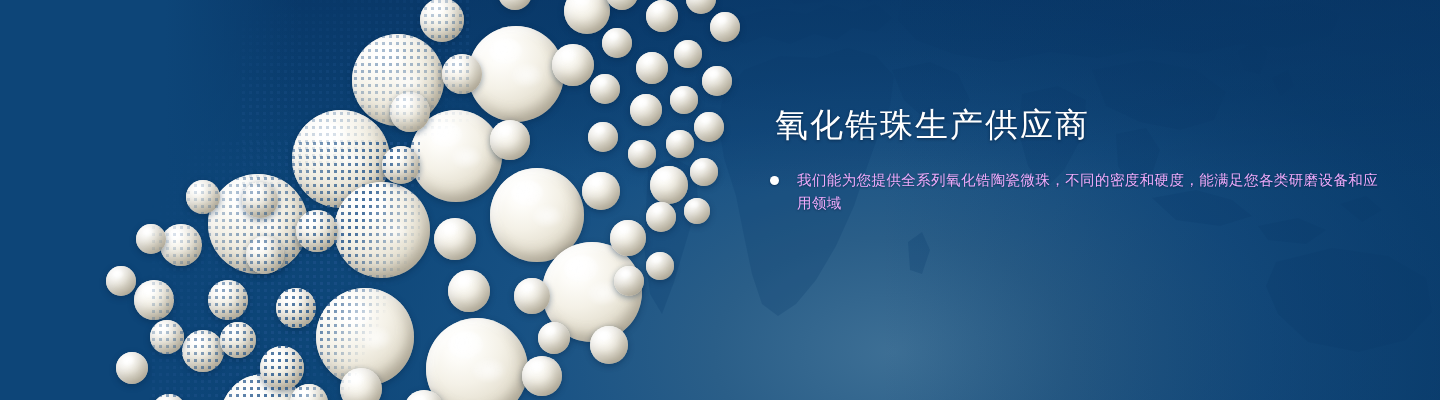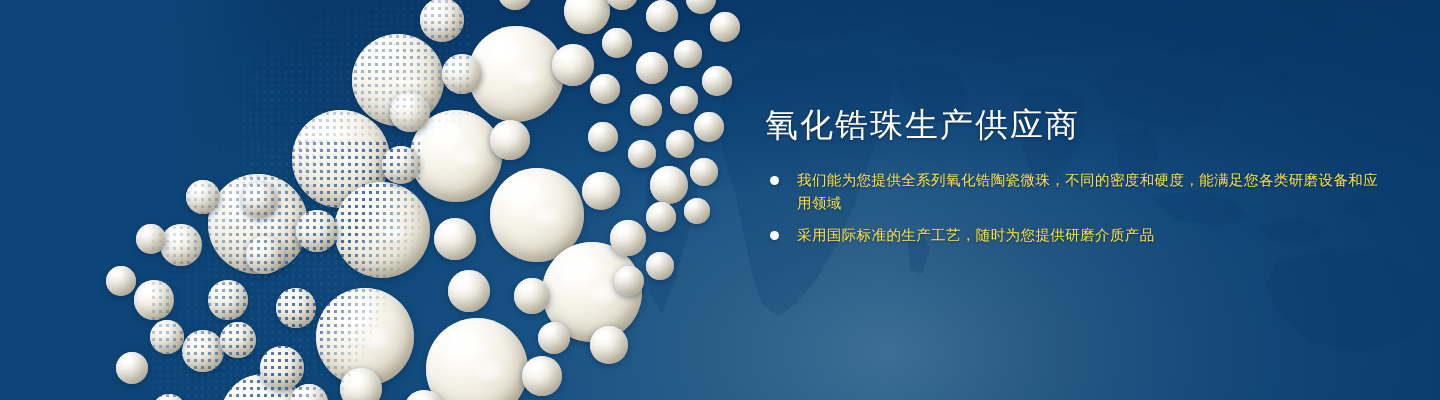--- a/index.html
+++ b/index.html
@@ -109,32 +109,33 @@
     width:620px;
   }
   .headline{
     font-size:33px;
     line-height:40px;
     letter-spacing:2px;
     color:#ffffff;
     font-weight:400;
     text-shadow:0 1px 3px rgba(0,20,45,.55);
     white-space:nowrap;
+    margin-left:10px;
   }
   .bullets{
     margin-top:24px;
     list-style:none;
   }
   .bullet{
     position:relative;
     padding-left:32px;
     margin-bottom:9px;
     font-size:14.5px;
     line-height:23px;
-    color:#fde047;
+    color:#f0abfc;
     letter-spacing:.4px;
     text-shadow:0 1px 2px rgba(0,20,45,.5);
   }
   .bullet:last-child{ margin-bottom:0; }
   .dot{
     position:absolute;
     left:5px; top:7px;
     width:9px; height:9px;
     border-radius:50%;
     background:#ffffff;
@@ -269,20 +270,16 @@
   </div>
 
   <div class="copy">
     <div class="headline">氧化锆珠生产供应商</div>
 
     <ul class="bullets">
       <li class="bullet">
         <span class="dot"></span>
         <span>我们能为您提供全系列氧化锆陶瓷微珠，不同的密度和硬度，能满足您各类研磨设备和应用领域</span>
       </li>
-      <li class="bullet">
-        <span class="dot"></span>
-        <span>采用国际标准的生产工艺，随时为您提供研磨介质产品</span>
-      </li>
     </ul>
   </div>
 
 </div>
 
 </body></html>

